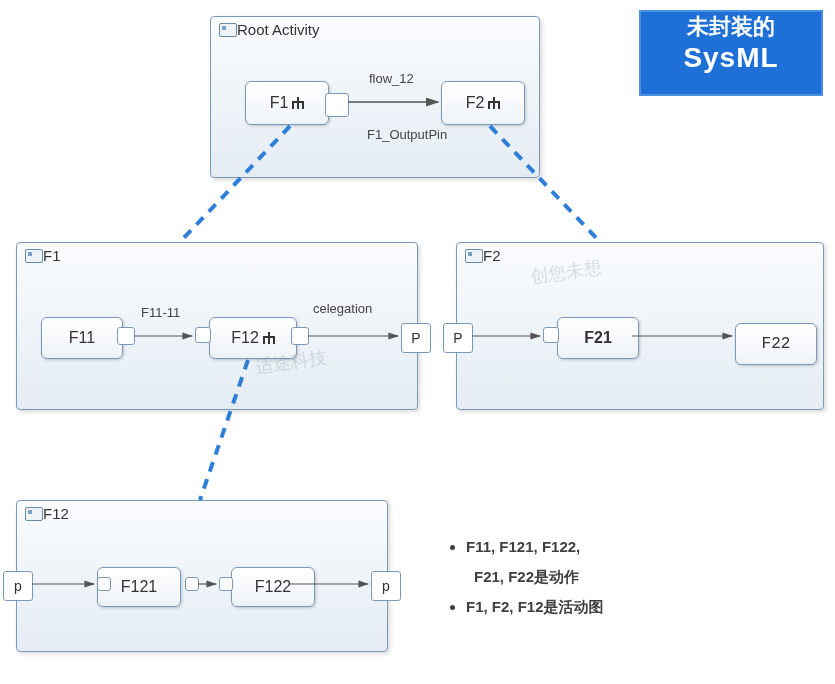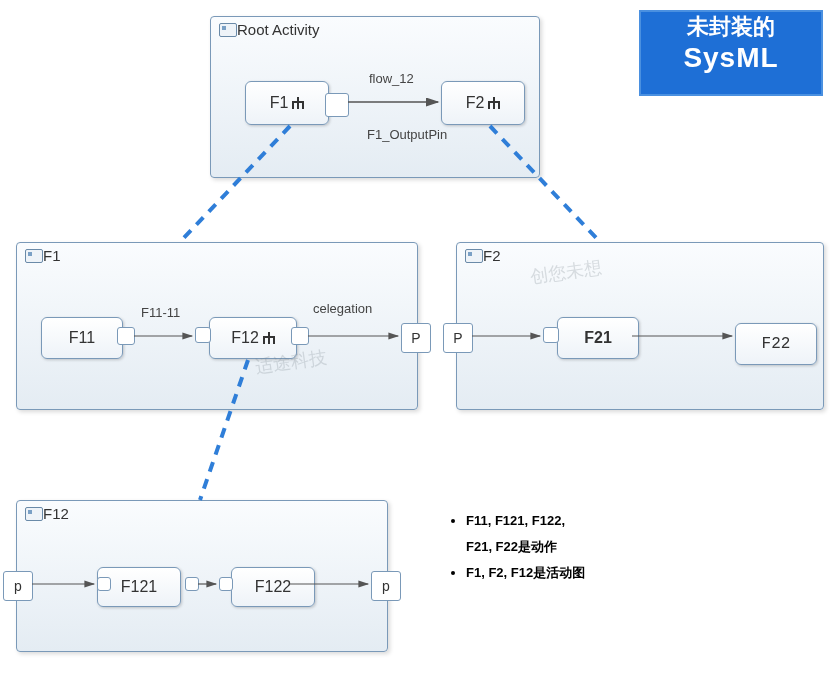--- a/index.html
+++ b/index.html
@@ -122,24 +122,24 @@
     display: flex;
     flex-direction: column;
     align-items: center;
     font-weight: bold;
   }
   .badge .l1 { font-size: 22px; }
   .badge .l2 { font-size: 28px; letter-spacing: 1px; }
   .bullets {
     position: absolute;
     left: 448px;
-    top: 508px;
-    font-size: 13px;
+    top: 532px;
+    font-size: 15px;
     font-weight: bold;
-    color: #000000;
+    color: #404040;
     line-height: 2.0;
   }
   .bullets li { list-style: disc; margin-left: 18px; }
   svg.overlay {
     position: absolute;
     left:0; top:0;
     width: 835px; height: 684px;
     pointer-events: none;
   }
   .watermark {
@@ -246,21 +246,21 @@
   <div class="pin" style="left:202px; top:76px; width:12px;height:12px;"></div>
   <div class="pin-p" style="left:354px; top:70px;">
     <span>p</span>
   </div>
 </div>
 
 <div class="bullets">
   <ul style="margin:0;padding:0;">
     <li>
       <span>F11, F121, F122,</span><br>
-      <span style="margin-left:0px;">F21, F22是动作</span>
+      <span style="margin-left:8px;">F21, F22是动作</span>
     </li>
     <li>F1, F2, F12是活动图</li>
   </ul>
 </div>
 
 <div class="watermark" style="left:530px; top:260px;">创您未想</div>
 <div class="watermark" style="left:255px; top:350px;">适途科技</div>
 
 <svg class="overlay">
   <defs>

